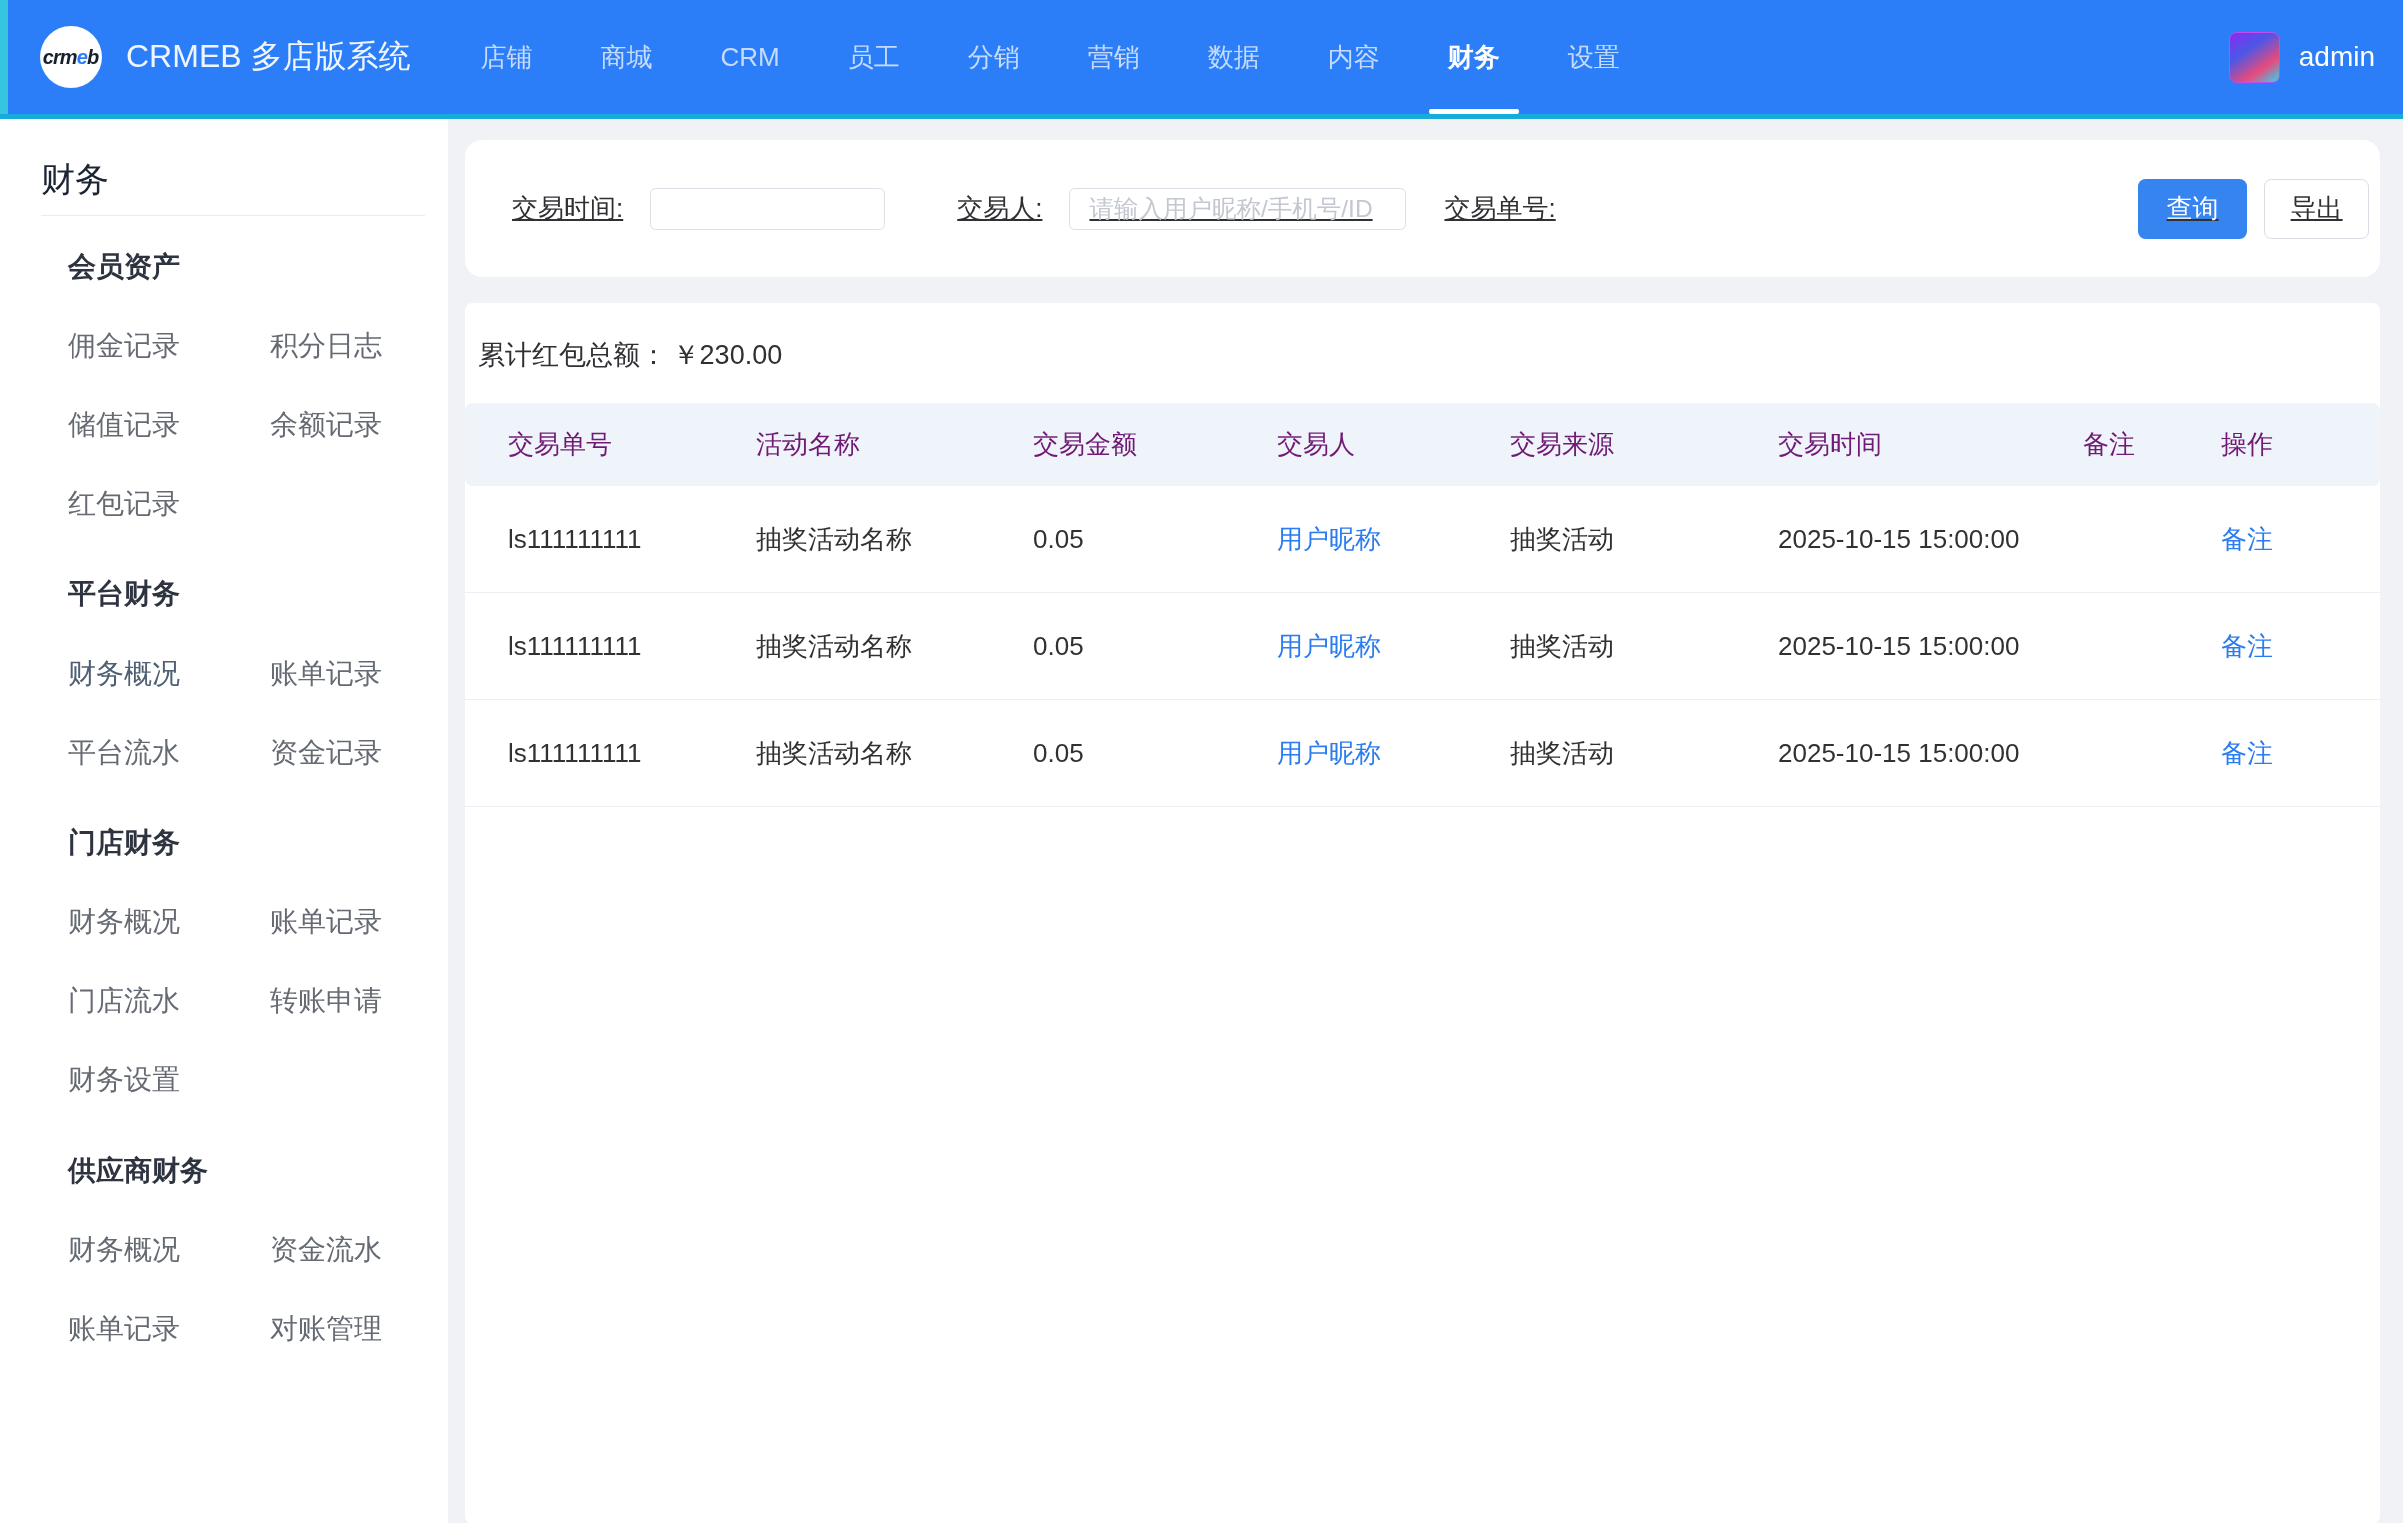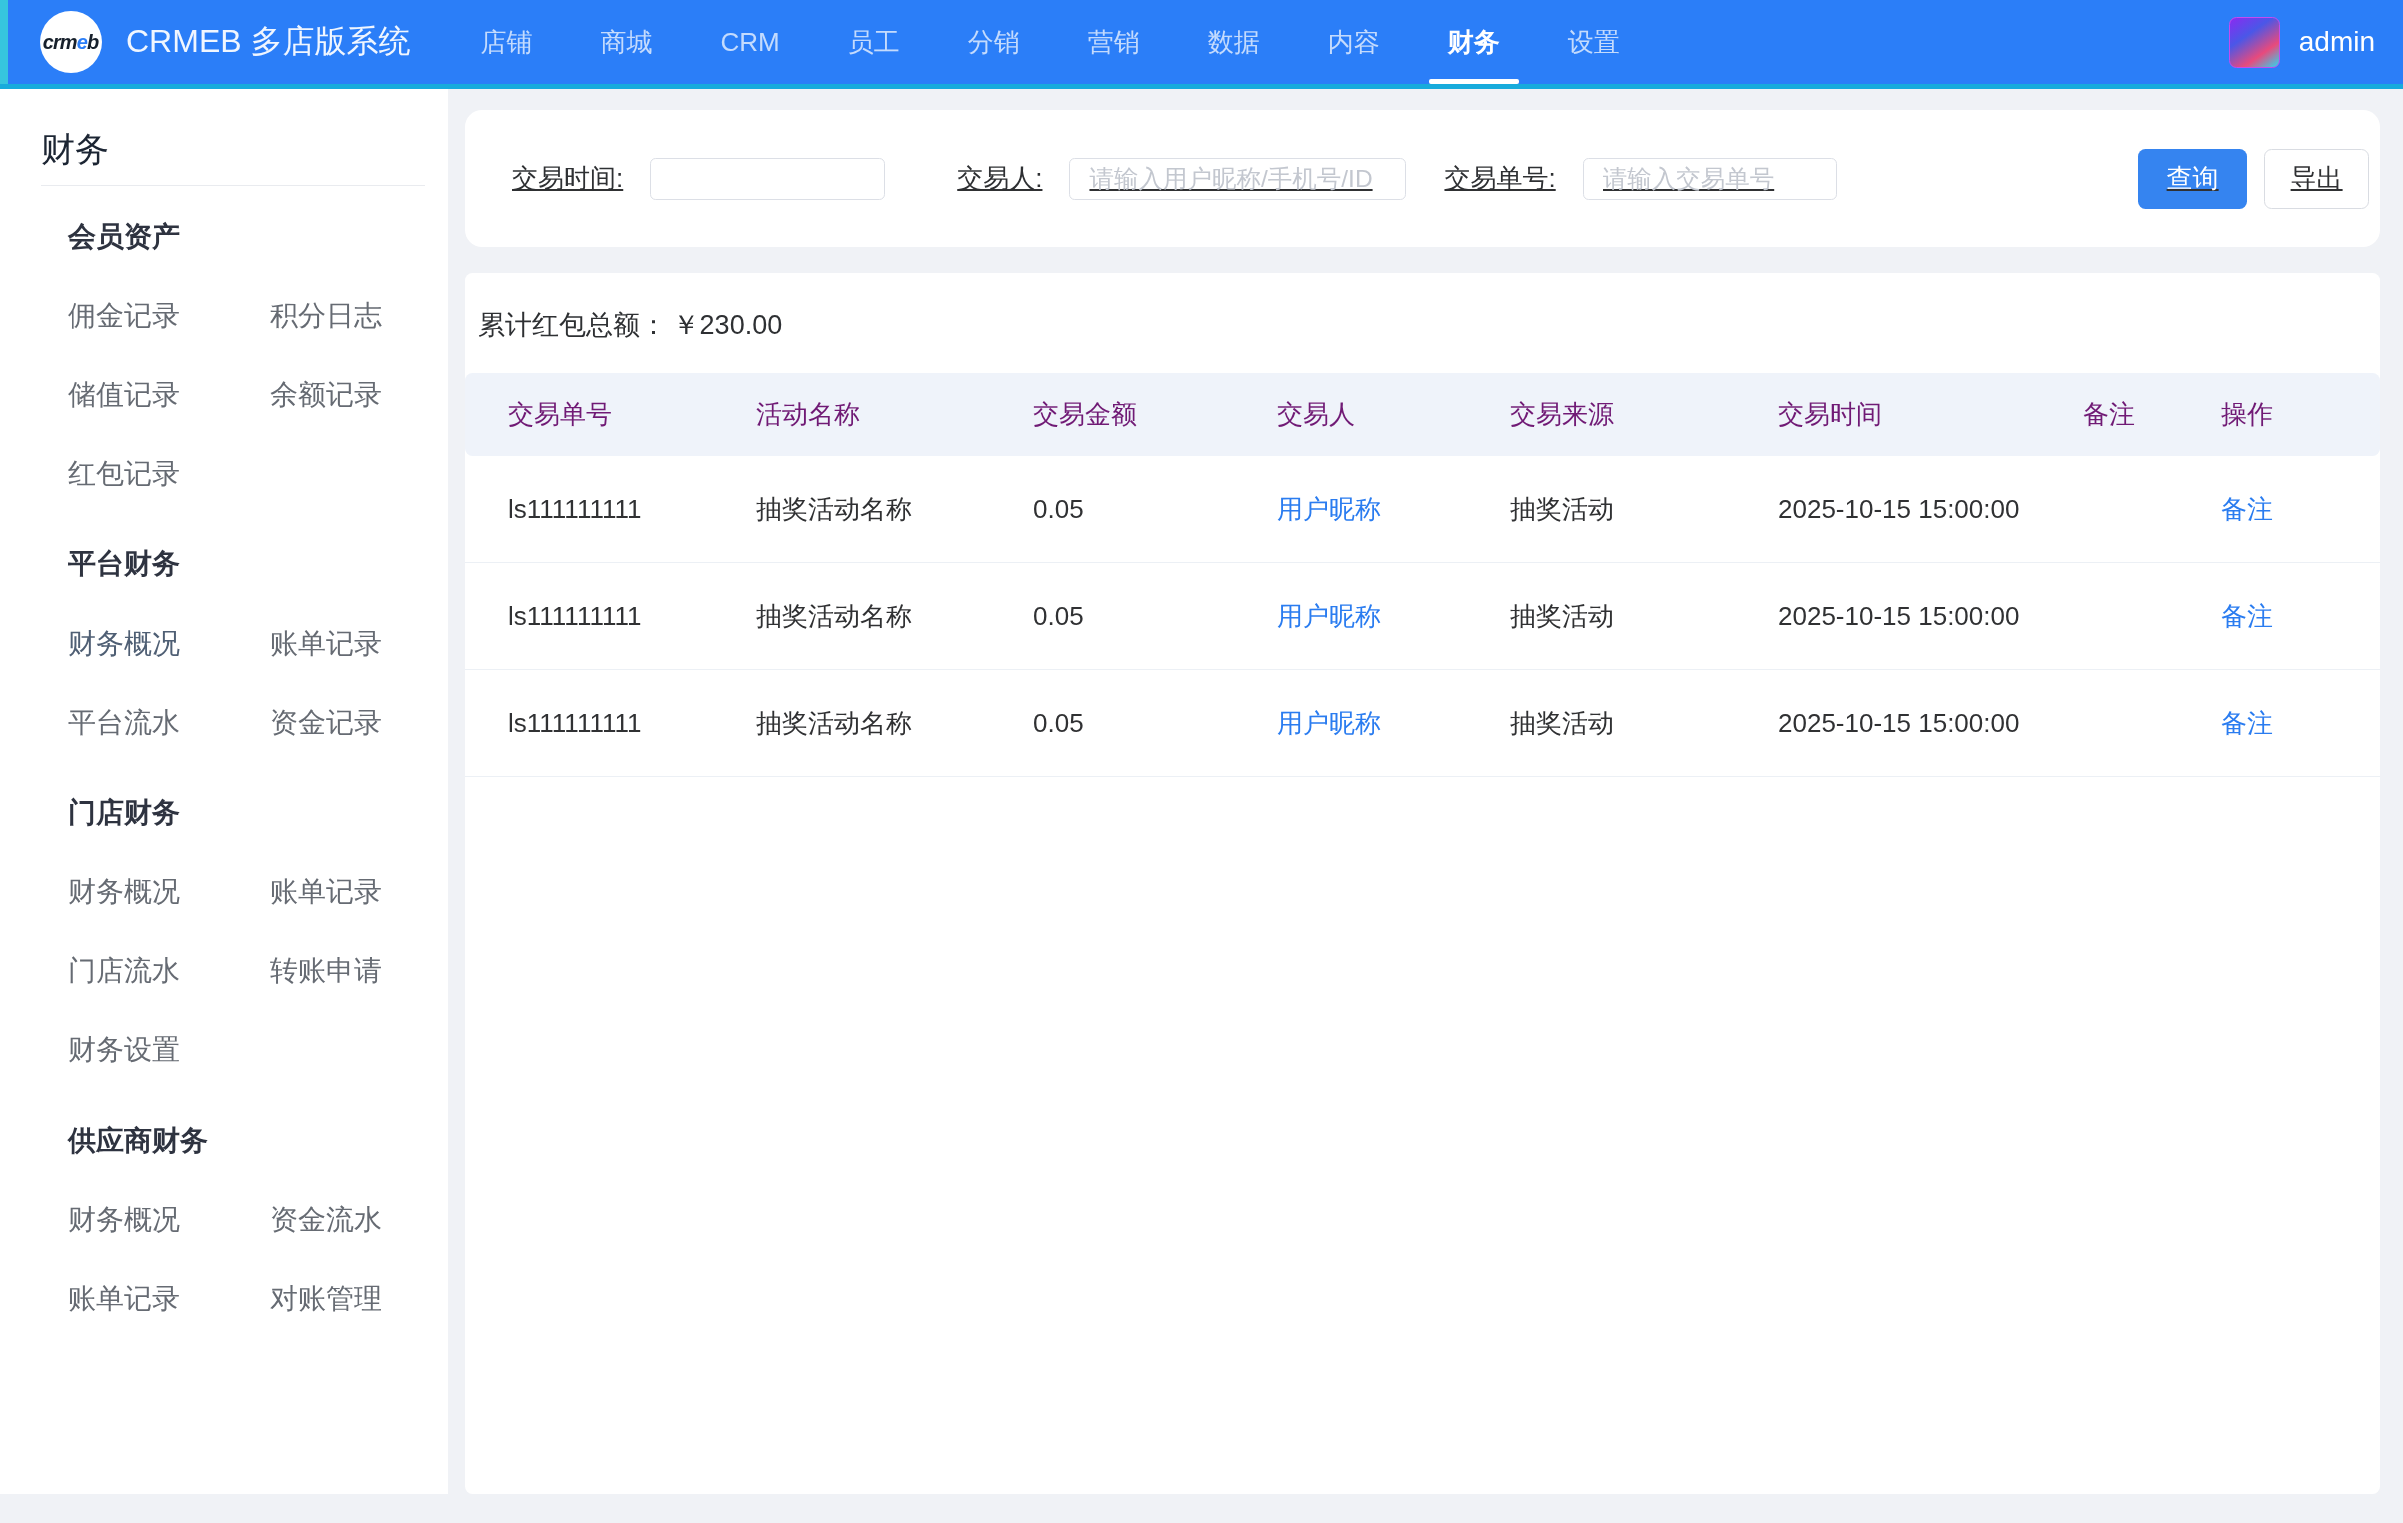--- a/index.html
+++ b/index.html
@@ -6,21 +6,21 @@
   html, body { width: 2403px; height: 1524px; overflow: hidden; }
   body {
     font-family: "Liberation Sans", "DejaVu Sans", sans-serif;
     background: #f0f2f6;
     color: #303133;
   }
 
   
   .topbar {
     position: relative;
-    height: 89px;
+    height: 119px;
     background: #2b7ef8;
     border-bottom: 5.6px solid #17abdc;
     display: flex;
     align-items: center;
     padding-left: 7.5px;
   }
   .topbar::before {
     content: ""; position: absolute; left: 0; top: 0; width: 7.5px; height: 100%;
     background: #36c5de;
   }
@@ -213,21 +213,20 @@
   <main class="main">
 
     <section class="filter-card">
       <span class="f-label">交易时间:</span>
       <input class="f-input w-time" type="text" style="">
 
       <span class="f-label ml-lg">交易人:</span>
       <input class="f-input w-person" type="text" placeholder="请输入用户昵称/手机号/ID" style="">
 
       <span class="f-label ml-md">交易单号:</span>
-      <input class="f-input w-order" type="text" placeholder="请输入交易单号" style="">
 
       <div class="btns">
         <button class="btn btn-primary">查询</button>
         <button class="btn btn-plain">导出</button>
       </div>
     </section>
 
     <section class="table-card">
       <div class="summary">
         <span>累计红包总额：</span><span class="amount">￥230.00</span>

